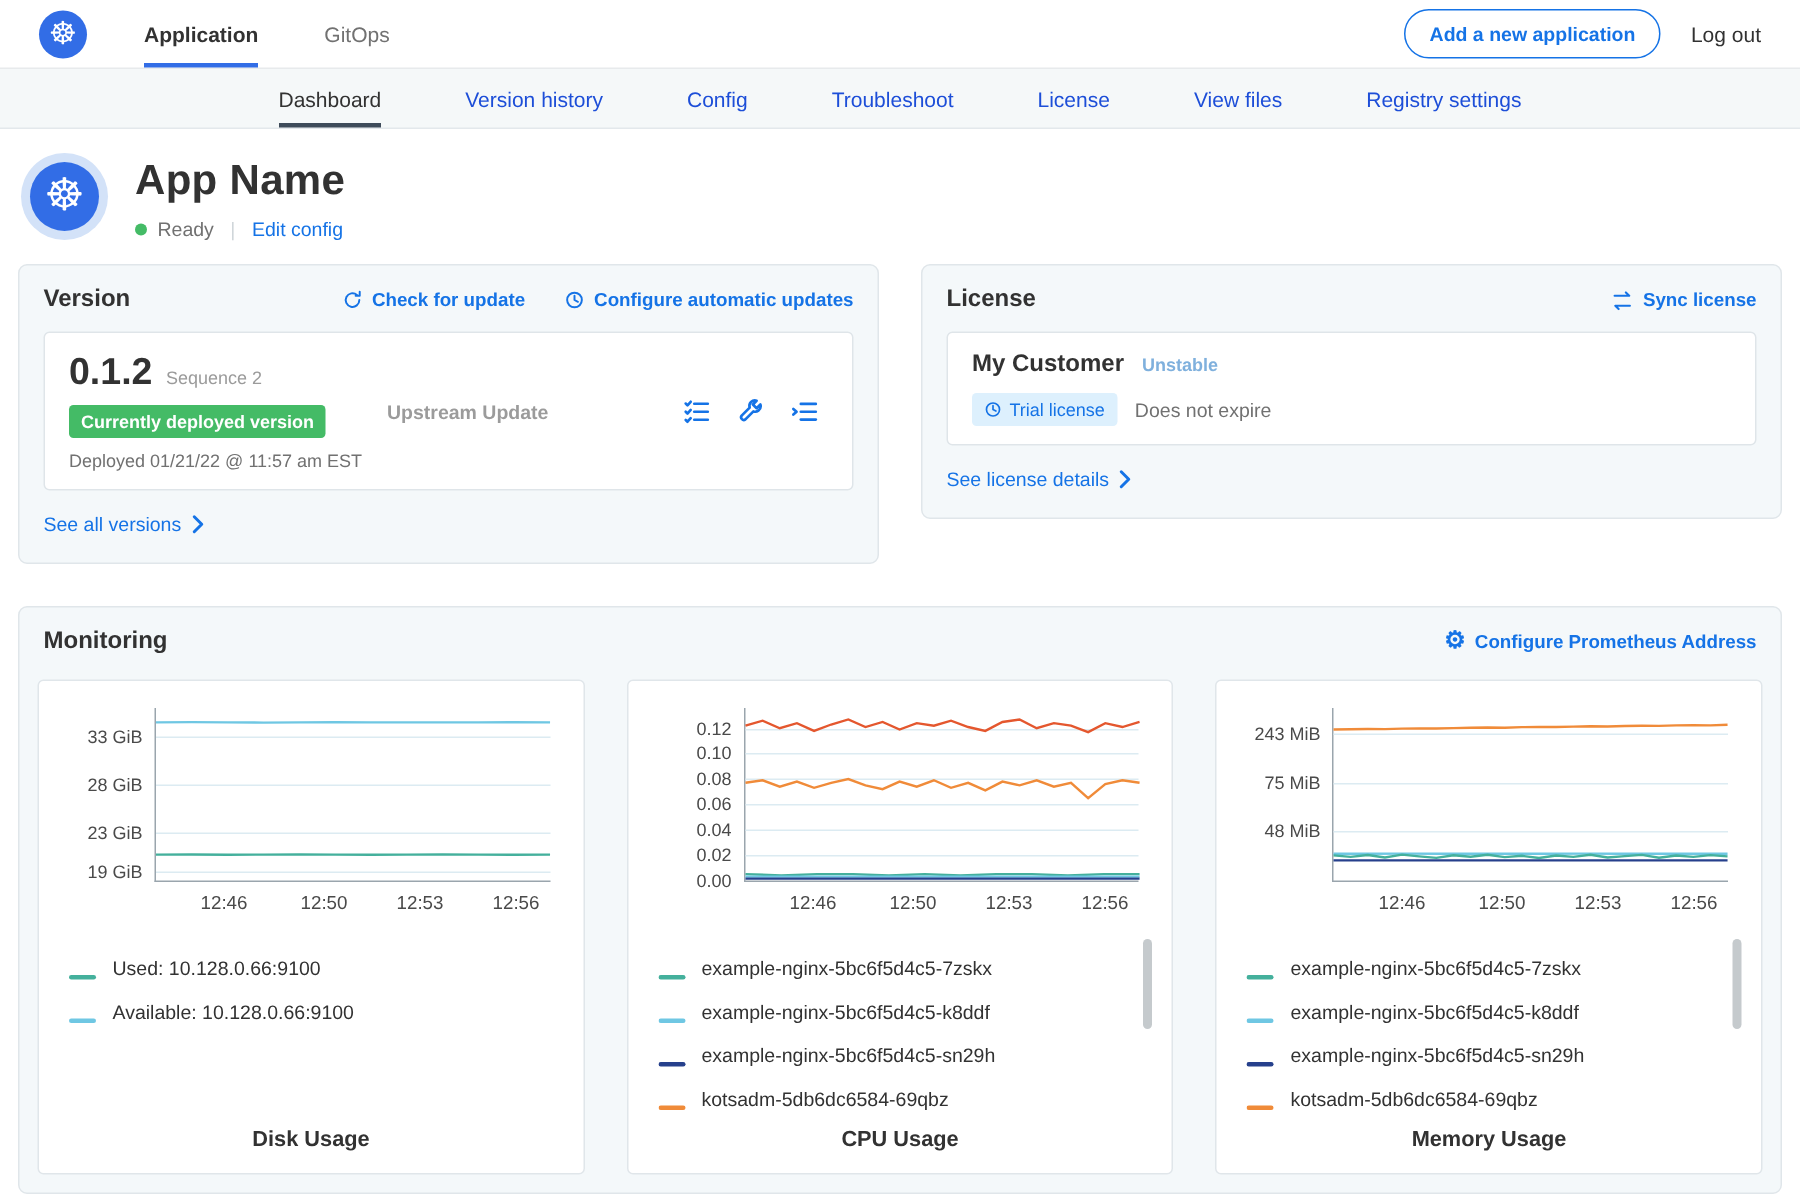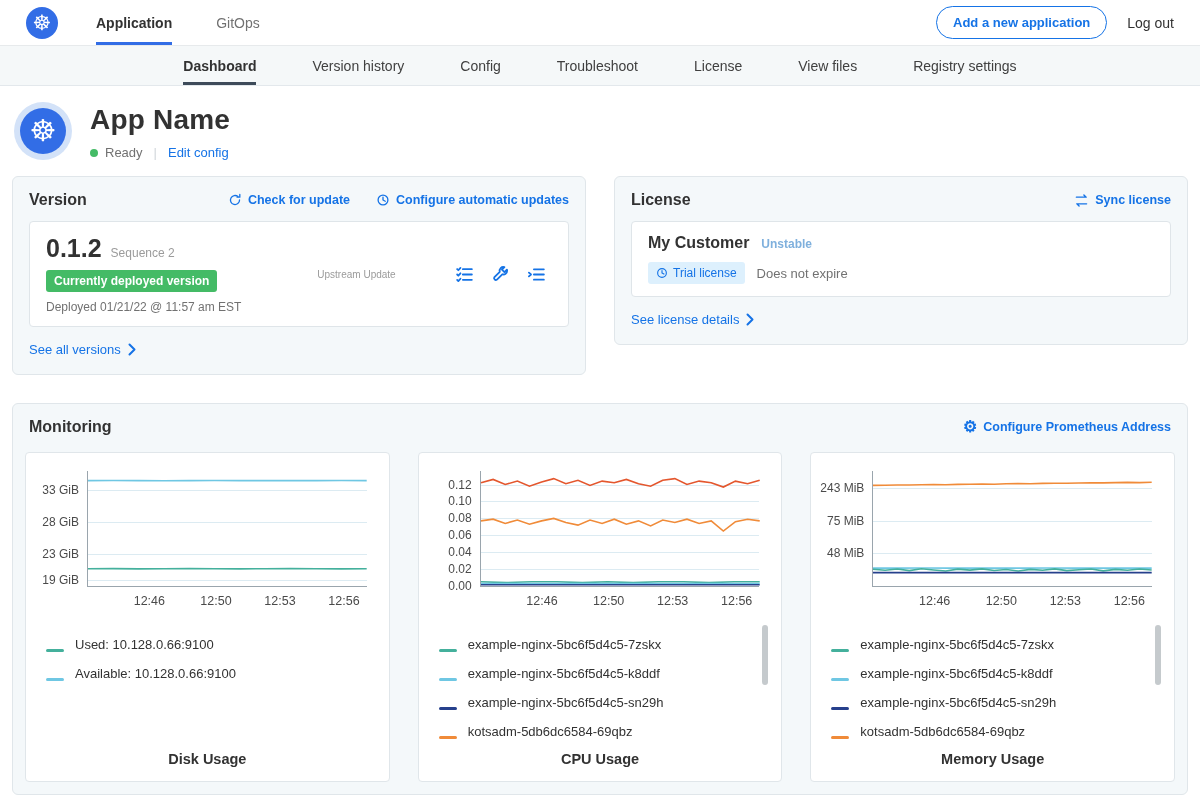--- a/index.html
+++ b/index.html
@@ -11,22 +11,22 @@
   .nav-tabs { display:flex; height:100%; margin-left:38px; }
   .nav-tab { position:relative; display:flex; align-items:center; height:100%; font-size:14px; color:#717171; margin-right:44px; cursor:pointer; }
   .nav-tab.active { color:#323232; font-weight:bold; }
   .nav-tab.active::after { content:""; position:absolute; left:0; right:0; bottom:0; height:3px; background:#326de6; }
   .topnav .spacer { flex:1; }
   .add-app-btn { border:1px solid #1573e6; color:#1573e6; background:#fff; border-radius:17px; padding:8px 16px; font-size:13px; font-weight:bold; font-family:inherit; cursor:pointer; }
   .logout { margin-left:20px; font-size:14px; color:#323232; cursor:pointer; }
 
   
   .subnav { height:40px; background:#f5f8f9; border-bottom:1px solid #e3e8ec; display:flex; justify-content:center; gap:56px; }
-  .subnav-item { position:relative; display:flex; align-items:center; font-size:14px; color:#404040; cursor:pointer; }
-  .subnav-item.active { color:#323232; font-weight:bold; }
+  .subnav-item { position:relative; display:flex; align-items:center; font-size:14px; color:#1d4ed8; cursor:pointer; }
+  .subnav-item.active { color:#323232; font-weight:normal; }
   .subnav-item.active::after { content:""; position:absolute; left:0; right:0; bottom:0; height:3px; background:#3e4b5a; }
 
   
   .app-header { display:flex; align-items:flex-start; padding:16px 24px 16px 14px; }
   .app-logo { width:58px; height:58px; border-radius:50%; background:#d3e2f8; display:flex; align-items:center; justify-content:center; flex:0 0 58px; }
   .app-logo-inner { width:46px; height:46px; border-radius:50%; background:#326de6; color:#fff; display:flex; align-items:center; justify-content:center; font-size:30px; line-height:1; }
   .app-title-block { margin-left:18px; padding-top:2px; }
   .app-title-block h1 { font-size:28px; font-weight:bold; color:#323232; letter-spacing:.2px; }
   .status-row { display:flex; align-items:center; margin-top:9px; font-size:13px; }
   .status-dot { width:8px; height:8px; border-radius:50%; background:#44bb66; margin-right:7px; }
@@ -45,39 +45,39 @@
   .head-link svg { display:block; }
   .white-box { background:#fff; border:1px solid #dfe5e9; border-radius:4px; margin-top:12px; padding:12px 16px; }
 
   .version-box { display:flex; align-items:center; }
   .v-left { width:212px; flex:0 0 212px; }
   .v-number-row { display:flex; align-items:baseline; }
   .v-number { font-size:25px; font-weight:bold; color:#323232; }
   .v-seq { font-size:12px; color:#9b9b9b; margin-left:9px; }
   .deployed-badge { display:inline-block; margin-top:7px; background:#44bb66; color:#fff; font-size:12px; font-weight:bold; padding:4px 8px; border-radius:3px; }
   .deployed-at { margin-top:8px; font-size:12px; color:#717171; }
-  .v-mid { flex:1; font-size:10px; font-weight:normal; color:#9b9b9b;text-align:center; }
+  .v-mid { flex:1; font-size:13px; font-weight:bold; color:#9b9b9b; }
   .v-icons { display:flex; align-items:center; gap:17px; padding-right:6px; }
   .v-icons span { cursor:pointer; display:flex; }
   .see-link { display:inline-flex; align-items:center; gap:7px; margin-top:15px; color:#1573e6; font-size:13px; font-weight:normal; cursor:pointer; }
 
   .license-box .l-row1 { display:flex; align-items:baseline; }
   .customer-name { font-size:16px; font-weight:bold; color:#323232; }
   .channel-name { font-size:12px; color:#7fb0dd; margin-left:12px; font-weight:bold; }
   .l-row2 { display:flex; align-items:center; margin-top:10px; }
   .trial-badge { display:inline-flex; align-items:center; gap:5px; background:#ddf0fd; color:#1573e6; font-size:12px; font-weight:normal; padding:4px 8px; border-radius:3px; }
   .expiry-text { font-size:13px; color:#717171; margin-left:12px; }
 
   
   .monitoring { margin:28px 12px 12px; padding:14px 12px 12px; }
   .monitoring .card-head { padding:0 4px;text-align:right; }
   .gear-glyph { font-size:16px; line-height:1; }
   .charts-row { display:flex; gap:28px; margin-top:16px; }
   .chart-panel { flex:1; background:#fff; border:1px solid #e0e6ea; border-radius:4px; padding:12px 10px 14px; display:flex; flex-direction:column; height:330px; }
-  .plot-wrap { position:relative; height:116px; margin:6px 12px 0 51px; border-left:1px solid #9aa5ad; border-bottom:1px solid #9aa5ad; }
+  .plot-wrap { position:relative; height:116px; margin:6px 12px 0 67px; border-left:1px solid #9aa5ad; border-bottom:1px solid #9aa5ad; }
   .plot-wrap .grid { position:absolute; left:0; right:0; height:1px; background:#dcebf2; }
   .plot-wrap .series-svg { position:absolute; left:0; top:0; width:100%; height:100%; overflow:visible; }
   .ylab { position:absolute; right:calc(100% + 9px); transform:translateY(-50%); font-size:12px; color:#4a4a4a; white-space:nowrap; }
   .x-axis { position:relative; height:24px; margin:0 12px 0 64px; }
   .x-axis span { position:absolute; top:7px; transform:translateX(-50%); font-size:12.5px; color:#4a4a4a; }
   .legend { position:relative; height:120px; margin:12px 2px 0 10px; overflow:hidden; }
   .legend-row { display:flex; align-items:flex-end; height:29px; gap:11px; }
   .swatch { width:18px; height:3px; border-radius:2px; flex:0 0 18px; }
   .legend-label { font-size:13px; color:#323232; white-space:nowrap; }
   .scroll-thumb { position:absolute; right:1px; top:2px; width:6px; height:60px; border-radius:3px; background:#c5cacd; cursor:pointer; }

